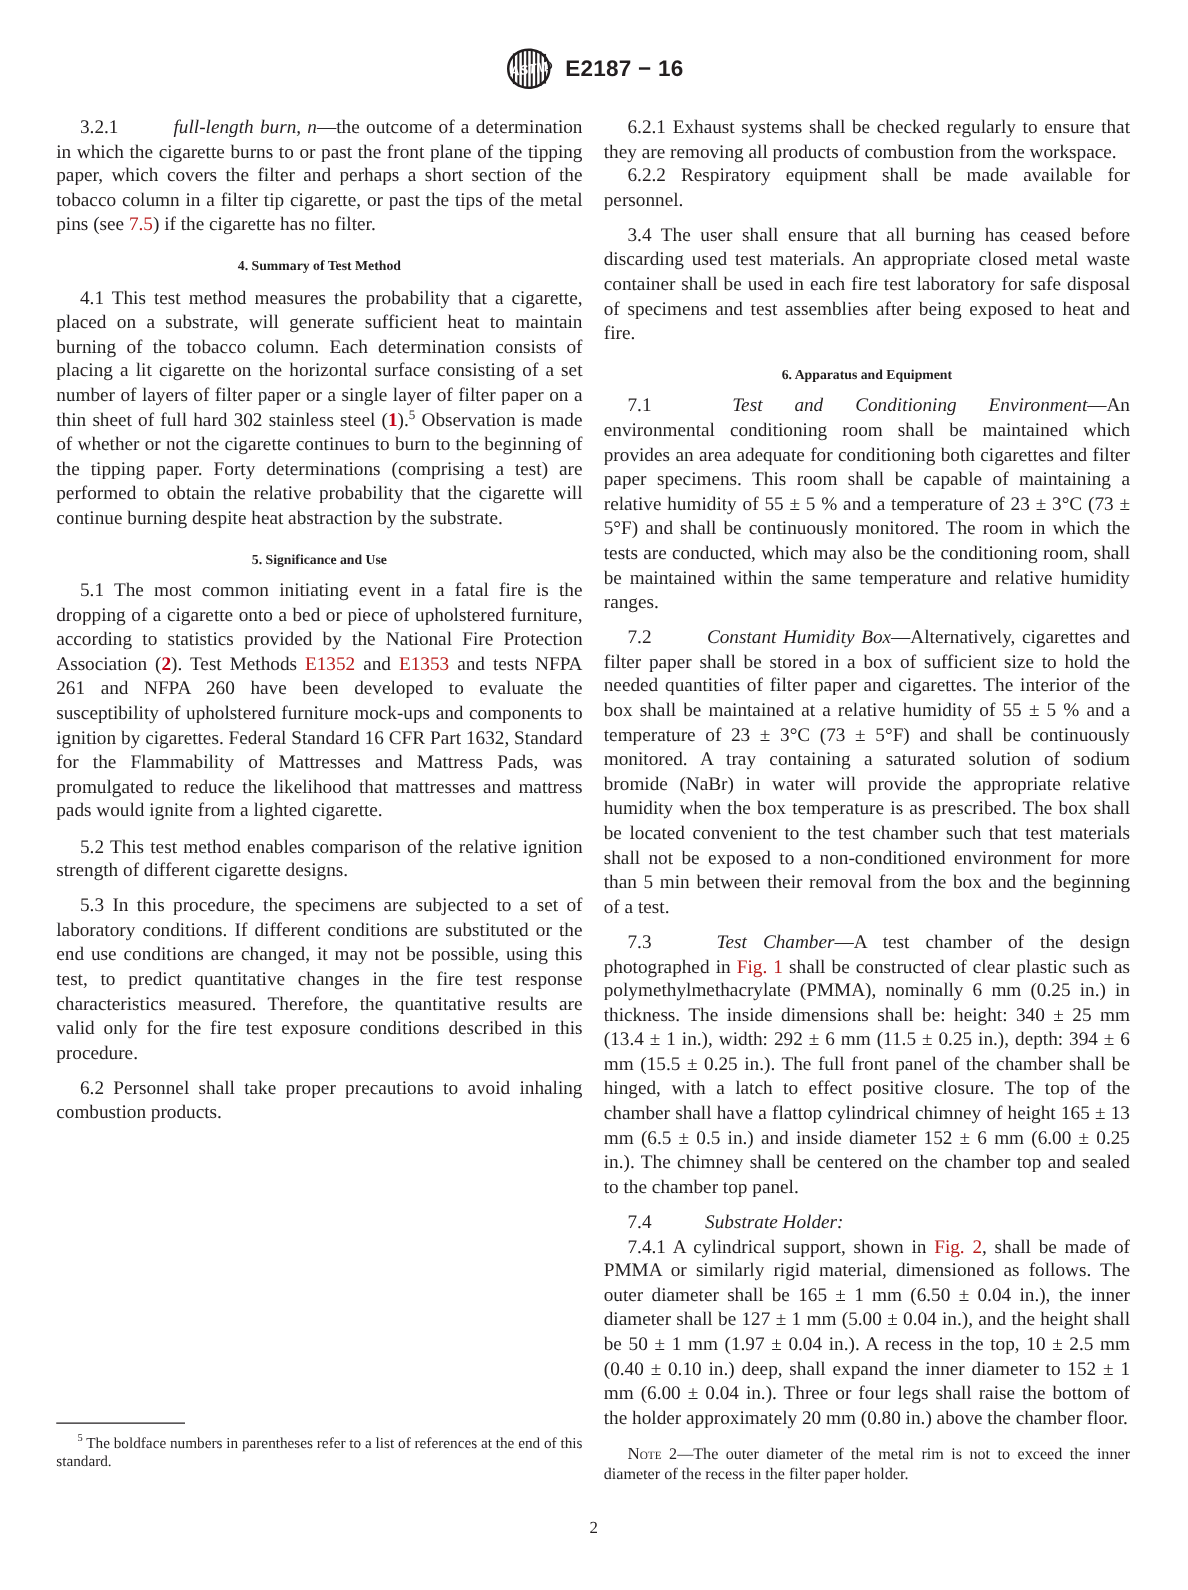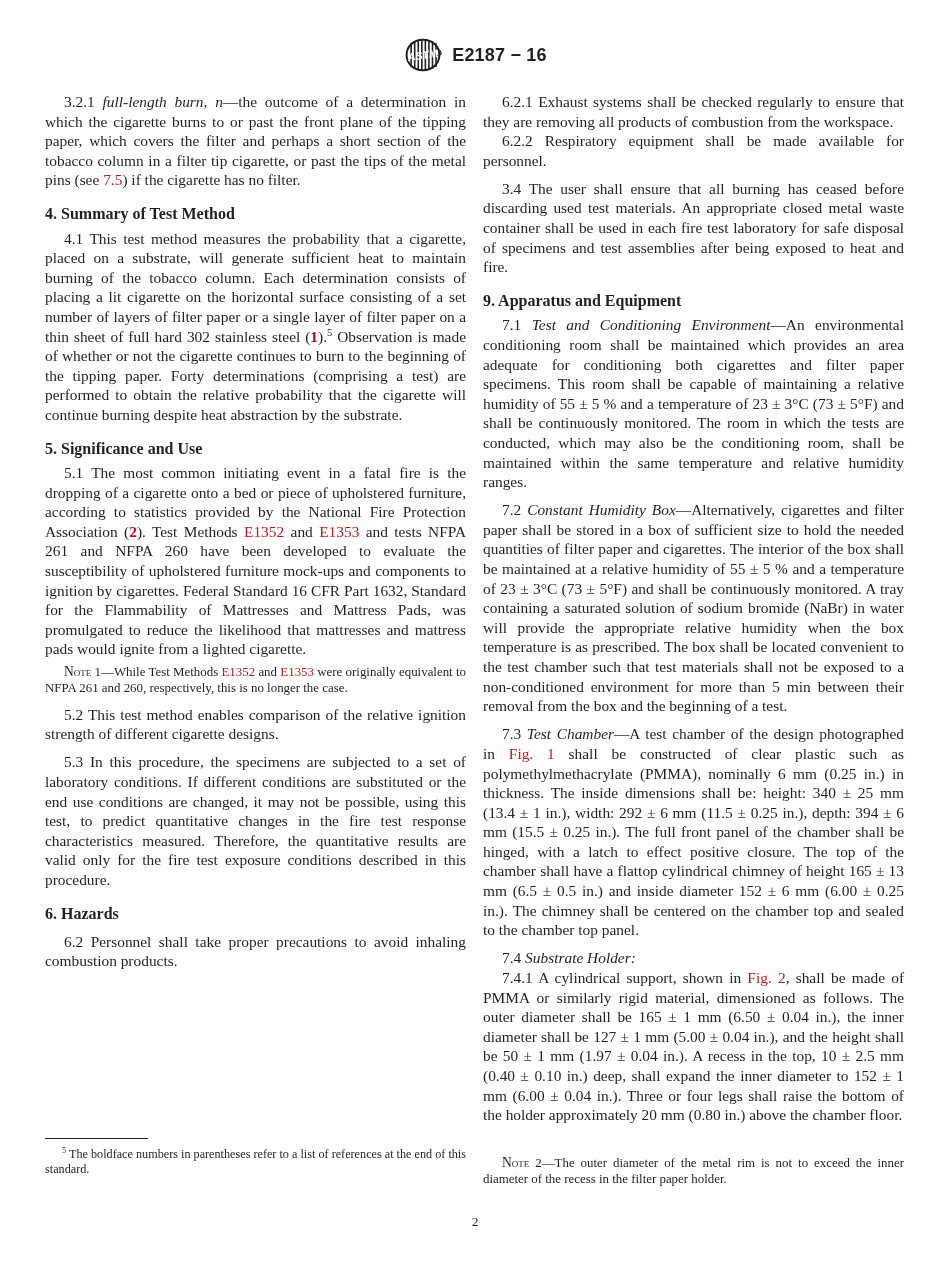--- a/index.html
+++ b/index.html
@@ -69,28 +69,28 @@
     text-align: justify;
     text-justify: inter-word;
   }
 
   
   .gap-before { margin-top: 8.5px; }
 
   h2.section-head {
     font-family: "Liberation Serif", "DejaVu Serif", serif;
     font-weight: bold;
-    font-size: 16px;
+    font-size: 11px;
     line-height: 19.6px;
     margin: 14px 0 5px 0;
     text-indent: 0;
-    text-align: left;
-  }
-
-  .it { font-style: italic; }
+    text-align: center;
+  }
+
+  .it { font-style: italic; margin-left: 39px; }
   .ref { color: #b91c1c; }
   .ref-bold { color: #c00418; font-weight: bold; }
   sup {
     font-size: 0.68em;
     vertical-align: super;
     line-height: 0;
   }
 
   
   .note {
@@ -189,42 +189,40 @@
     <p class="para"><span>3.2.1</span><span> </span><span class="it">full-length burn, n</span><span>—the outcome of a determination in which the cigarette burns to or past the front plane of the tipping paper, which covers the filter and perhaps a short section of the tobacco column in a filter tip cigarette, or past the tips of the metal pins (see </span><span class="ref">7.5</span><span>) if the cigarette has no filter.</span></p>
 
     <h2 class="section-head">4.  Summary of Test Method</h2>
 
     <p class="para"><span>4.1  This test method measures the probability that a cigarette, placed on a substrate, will generate sufficient heat to maintain burning of the tobacco column. Each determination consists of placing a lit cigarette on the horizontal surface consisting of a set number of layers of filter paper or a single layer of filter paper on a thin sheet of full hard 302 stainless steel (</span><span class="ref-bold">1</span><span>).</span><sup>5</sup><span> Observation is made of whether or not the cigarette continues to burn to the beginning of the tipping paper. Forty determinations (comprising a test) are performed to obtain the relative probability that the cigarette will continue burning despite heat abstraction by the substrate.</span></p>
 
     <h2 class="section-head">5.  Significance and Use</h2>
 
     <p class="para"><span>5.1  The most common initiating event in a fatal fire is the dropping of a cigarette onto a bed or piece of upholstered furniture, according to statistics provided by the National Fire Protection Association (</span><span class="ref-bold">2</span><span>). Test Methods </span><span class="ref">E1352</span><span> and </span><span class="ref">E1353</span><span> and tests NFPA 261 and NFPA 260 have been developed to evaluate the susceptibility of upholstered furniture mock-ups and components to ignition by cigarettes. Federal Standard 16 CFR Part 1632, Standard for the Flammability of Mattresses and Mattress Pads, was promulgated to reduce the likelihood that mattresses and mattress pads would ignite from a lighted cigarette.</span></p>
 
-    <p class="note"><span class="smallcaps note-label">Note</span><span> 1</span><span>—While Test Methods </span><span class="ref">E1352</span><span> and </span><span class="ref">E1353</span><span> were originally equivalent to NFPA 261 and 260, respectively, this is no longer the case.</span></p>
 
     <p class="para gap-before">5.2  This test method enables comparison of the relative ignition strength of different cigarette designs.</p>
 
     <p class="para gap-before">5.3  In this procedure, the specimens are subjected to a set of laboratory conditions. If different conditions are substituted or the end use conditions are changed, it may not be possible, using this test, to predict quantitative changes in the fire test response characteristics measured. Therefore, the quantitative results are valid only for the fire test exposure conditions described in this procedure.</p>
 
-    <h2 class="section-head">6.  Hazards</h2>
 
 
 
     <p class="para gap-before">6.2  Personnel shall take proper precautions to avoid inhaling combustion products.</p>
   </div>
 
   <div class="col col-right">
 
     <p class="para">6.2.1  Exhaust systems shall be checked regularly to ensure that they are removing all products of combustion from the workspace.</p>
 
     <p class="para">6.2.2  Respiratory equipment shall be made available for personnel.</p>
 
     <p class="para gap-before">3.4  The user shall ensure that all burning has ceased before discarding used test materials. An appropriate closed metal waste container shall be used in each fire test laboratory for safe disposal of specimens and test assemblies after being exposed to heat and fire.</p>
 
-    <h2 class="section-head">9.  Apparatus and Equipment</h2>
+    <h2 class="section-head">6.  Apparatus and Equipment</h2>
 
     <p class="para"><span>7.1 </span><span class="it">Test and Conditioning Environment</span><span>—An environmental conditioning room shall be maintained which provides an area adequate for conditioning both cigarettes and filter paper specimens. This room shall be capable of maintaining a relative humidity of 55 ± 5 % and a temperature of 23 ± 3°C (73 ± 5°F) and shall be continuously monitored. The room in which the tests are conducted, which may also be the conditioning room, shall be maintained within the same temperature and relative humidity ranges.</span></p>
 
     <p class="para gap-before"><span>7.2 </span><span class="it">Constant Humidity Box</span><span>—Alternatively, cigarettes and filter paper shall be stored in a box of sufficient size to hold the needed quantities of filter paper and cigarettes. The interior of the box shall be maintained at a relative humidity of 55 ± 5 % and a temperature of 23 ± 3°C (73 ± 5°F) and shall be continuously monitored. A tray containing a saturated solution of sodium bromide (NaBr) in water will provide the appropriate relative humidity when the box temperature is as prescribed. The box shall be located convenient to the test chamber such that test materials shall not be exposed to a non-conditioned environment for more than 5 min between their removal from the box and the beginning of a test.</span></p>
 
     <p class="para gap-before"><span>7.3 </span><span class="it">Test Chamber</span><span>—A test chamber of the design photographed in </span><span class="ref">Fig. 1</span><span> shall be constructed of clear plastic such as polymethylmethacrylate (PMMA), nominally 6 mm (0.25 in.) in thickness. The inside dimensions shall be: height: 340 ± 25 mm (13.4 ± 1 in.), width: 292 ± 6 mm (11.5 ± 0.25 in.), depth: 394 ± 6 mm (15.5 ± 0.25 in.). The full front panel of the chamber shall be hinged, with a latch to effect positive closure. The top of the chamber shall have a flattop cylindrical chimney of height 165 ± 13 mm (6.5 ± 0.5 in.) and inside diameter 152 ± 6 mm (6.00 ± 0.25 in.). The chimney shall be centered on the chamber top and sealed to the chamber top panel.</span></p>
 
     <p class="para gap-before"><span>7.4 </span><span class="it">Substrate Holder:</span></p>
 
     <p class="para"><span>7.4.1  A cylindrical support, shown in </span><span class="ref">Fig. 2</span><span>, shall be made of PMMA or similarly rigid material, dimensioned as follows. The outer diameter shall be 165 ± 1 mm (6.50 ± 0.04 in.), the inner diameter shall be 127 ± 1 mm (5.00 ± 0.04 in.), and the height shall be 50 ± 1 mm (1.97 ± 0.04 in.). A recess in the top, 10 ± 2.5 mm (0.40 ± 0.10 in.) deep, shall expand the inner diameter to 152 ± 1 mm (6.00 ± 0.04 in.). Three or four legs shall raise the bottom of the holder approximately 20 mm (0.80 in.) above the chamber floor.</span></p>

